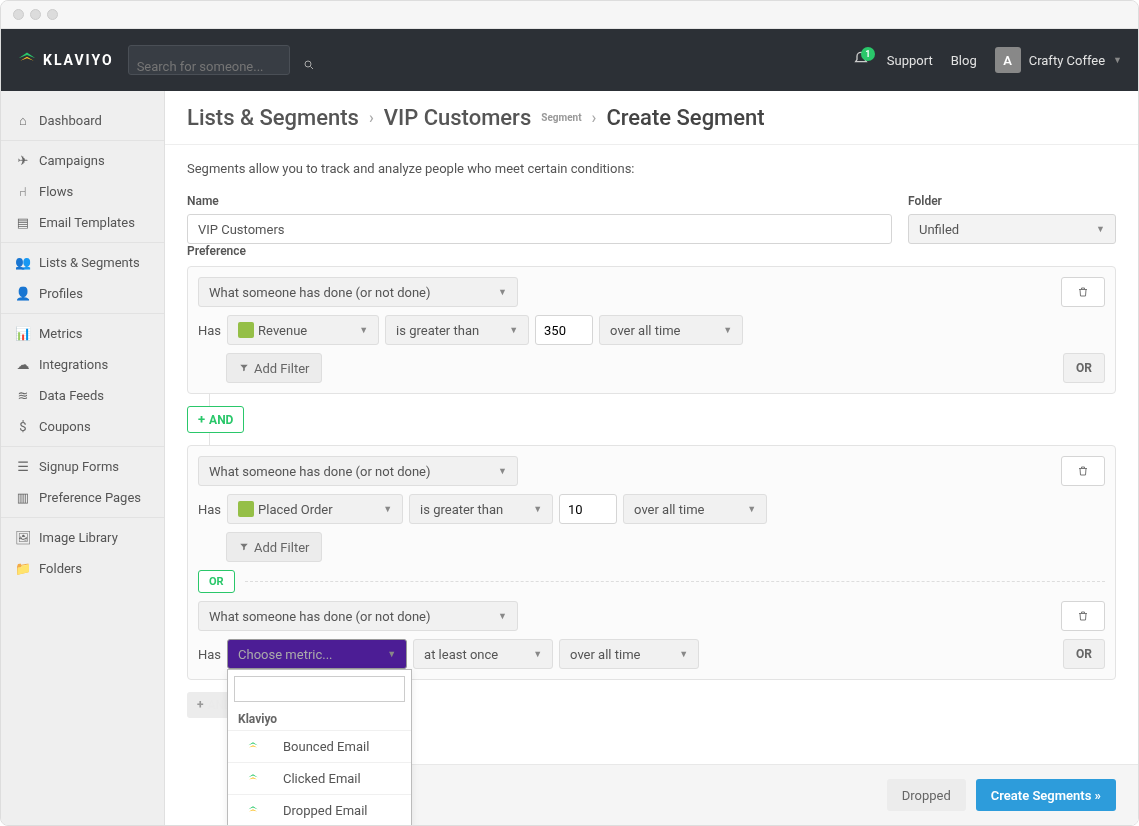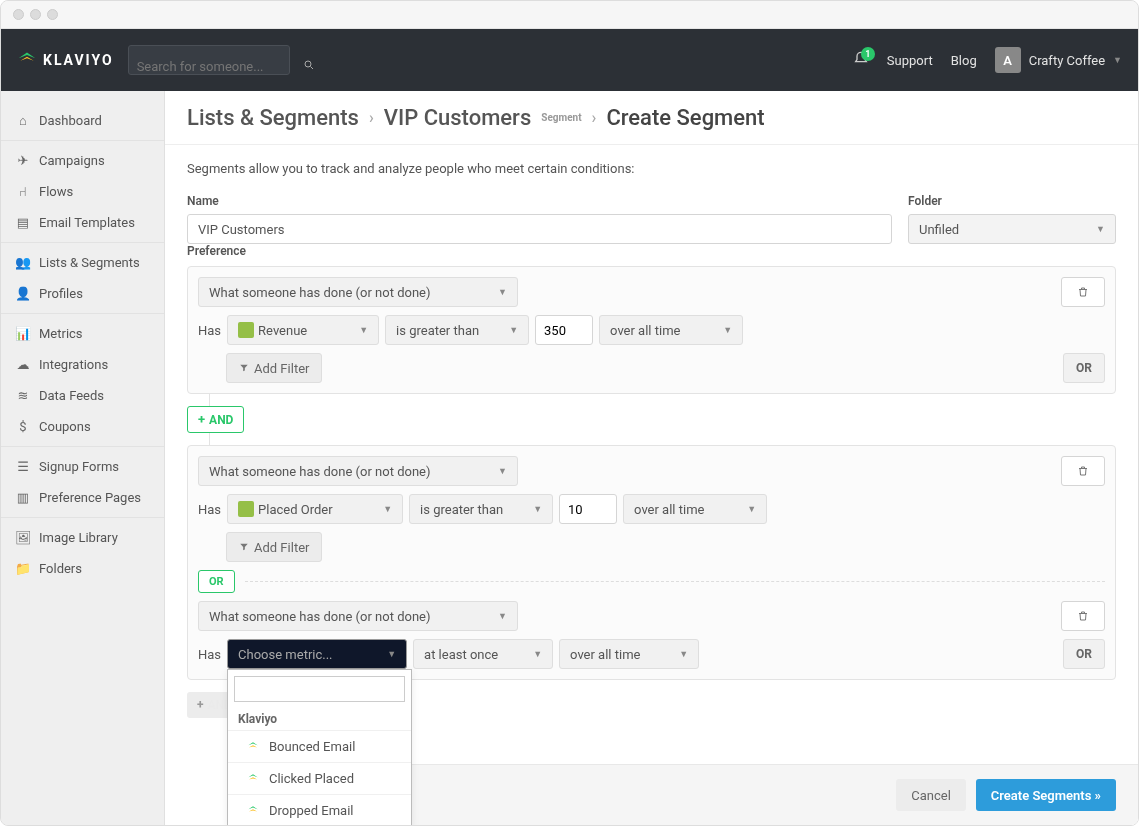--- a/index.html
+++ b/index.html
@@ -50,21 +50,21 @@
 .or-btn{height:30px;padding:0 12px;background:#f1f1f1;border:1px solid #dedede;border-radius:3px;font-size:12px;font-weight:700;color:#666;cursor:pointer;margin-left:auto}
 .and-pill{display:inline-flex;align-items:center;gap:4px;border:1px solid #2ac76a;color:#2ac76a;background:#fff;border-radius:3px;padding:5px 10px;font-size:12px;font-weight:700;cursor:pointer}
 .and-connector{border-left:1px solid #e3e3e3;margin-left:22px;height:12px}
 .or-pill{display:inline-flex;border:1px solid #2ac76a;color:#2ac76a;background:#fff;border-radius:3px;padding:4px 10px;font-size:11px;font-weight:700}
 .or-row{display:flex;align-items:center;margin:8px 0}
 .or-line{flex:1;border-top:1px dashed #ddd;margin-left:10px}
 .dropdown-open{position:absolute;background:#fff;border:1px solid #bbb;width:185px;z-index:10;box-shadow:0 2px 8px rgba(0,0,0,0.08)}
 .dropdown-search{padding:6px}
 .dropdown-search input{width:100%;height:26px;border:1px solid #ccc;padding:0 6px;font-size:12px}
 .dropdown-section{font-size:12px;font-weight:700;color:#666;padding:4px 10px}
-.dropdown-item{display:flex;align-items:center;gap:9px;padding:8px 18px;font-size:13px;color:#555;border-top:1px solid #f0f0f0;cursor:pointer}
+.dropdown-item{display:flex;align-items:center;gap:23px;padding:8px 18px;font-size:13px;color:#555;border-top:1px solid #f0f0f0;cursor:pointer}
 .klaviyo-dot{width:14px;height:14px}
 .footer-bar{background:#f5f5f5;border-top:1px solid #e8e8e8;padding:14px 22px;display:flex;justify-content:flex-end;gap:10px;position:absolute;bottom:0;left:164px;right:0}
 .btn{height:32px;border-radius:3px;padding:0 14px;font-size:13px;cursor:pointer;border:1px solid transparent}
 .btn-cancel{background:#ececec;color:#666}
 .btn-primary{background:#2d9cdb;color:#fff;font-weight:600}
 .and-disabled{display:inline-flex;align-items:center;gap:4px;background:#ececec;color:#999;border-radius:3px;padding:6px 10px;font-size:12px;font-weight:700;margin-top:12px;cursor:pointer}
 </style>
 </head>
 <body>
 
@@ -307,21 +307,21 @@
                 <span class="caret">▼</span>
             </div>
             <button class="trash-btn">
               <svg width="12" height="14" viewBox="0 0 24 24" fill="none" stroke="#777" stroke-width="2">
                   <path d="M4 7h16M9 7V4h6v3M6 7l1 13h10l1-13"></path>
                 </svg>
             </button>
           </div>
           <div class="card-row" style="position:relative">
             <span class="has-label">Has</span>
-            <div class="field" style="width:180px;background:#0f172a;border-color:#999;color:#aaa">
+            <div class="field" style="width:180px;background:#4c1d95;border-color:#999;color:#aaa">
               <span>Choose metric...</span>
                 <span class="caret">▼</span>
             </div>
             <div class="field" style="width:140px">
               <span>at least once</span>
                 <span class="caret">▼</span>
             </div>
             <div class="field" style="width:140px">
               <span>over all time</span>
                 <span class="caret">▼</span>
@@ -337,39 +337,39 @@
                       <path fill="#2ac76a" d="M12 4 L20 9 L12 6 L4 9 Z"></path>
                       <path fill="#fbbf24" d="M12 9 L19 13 L12 11 L5 13 Z"></path>
                     </svg>
                     <span>Bounced Email</span>
                   </div>
                   <div class="dropdown-item">
                     <svg class="klaviyo-dot" viewBox="0 0 24 24">
                       <path fill="#2ac76a" d="M12 4 L20 9 L12 6 L4 9 Z"></path>
                       <path fill="#fbbf24" d="M12 9 L19 13 L12 11 L5 13 Z"></path>
                     </svg>
-                    <span>Clicked Placed</span>
+                    <span>Clicked Email</span>
                   </div>
                   <div class="dropdown-item">
                     <svg class="klaviyo-dot" viewBox="0 0 24 24">
                       <path fill="#2ac76a" d="M12 4 L20 9 L12 6 L4 9 Z"></path>
                       <path fill="#fbbf24" d="M12 9 L19 13 L12 11 L5 13 Z"></path>
                     </svg>
                     <span>Dropped Email</span>
                   </div>
                 </div>
             </div>
           </div>
         </div>
 
         <span class="and-disabled">
           <span>+</span>
             <span style="opacity:0.01">AND</span>
         </span>
       </div>
 
       <div class="footer-bar">
-        <button class="btn btn-cancel">Cancel</button>
+        <button class="btn btn-cancel">Dropped</button>
         <button class="btn btn-primary">Create Segments »</button>
       </div>
     </div>
   </div>
 </div>
 
 </body></html>

